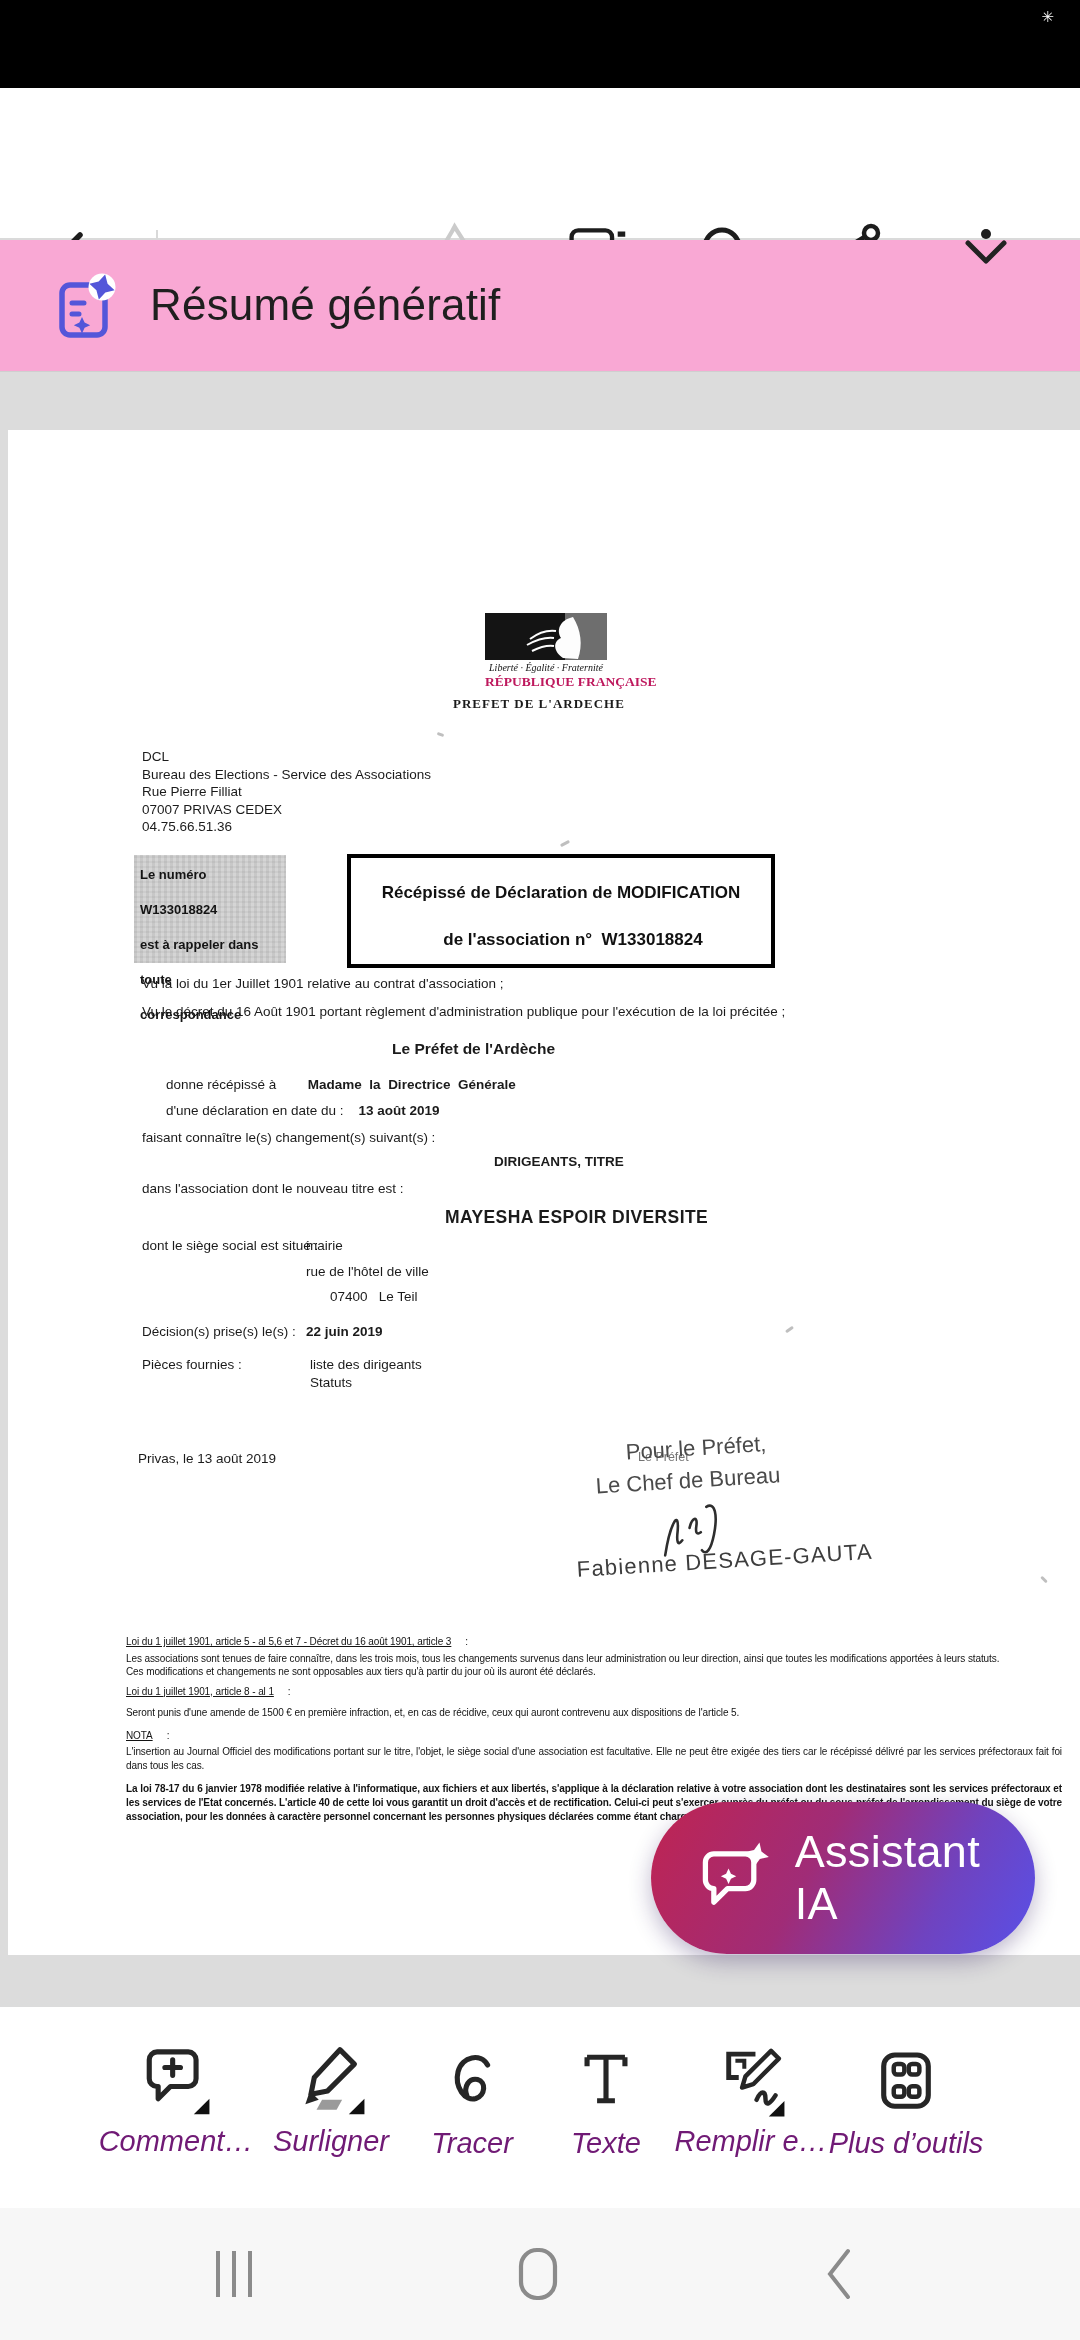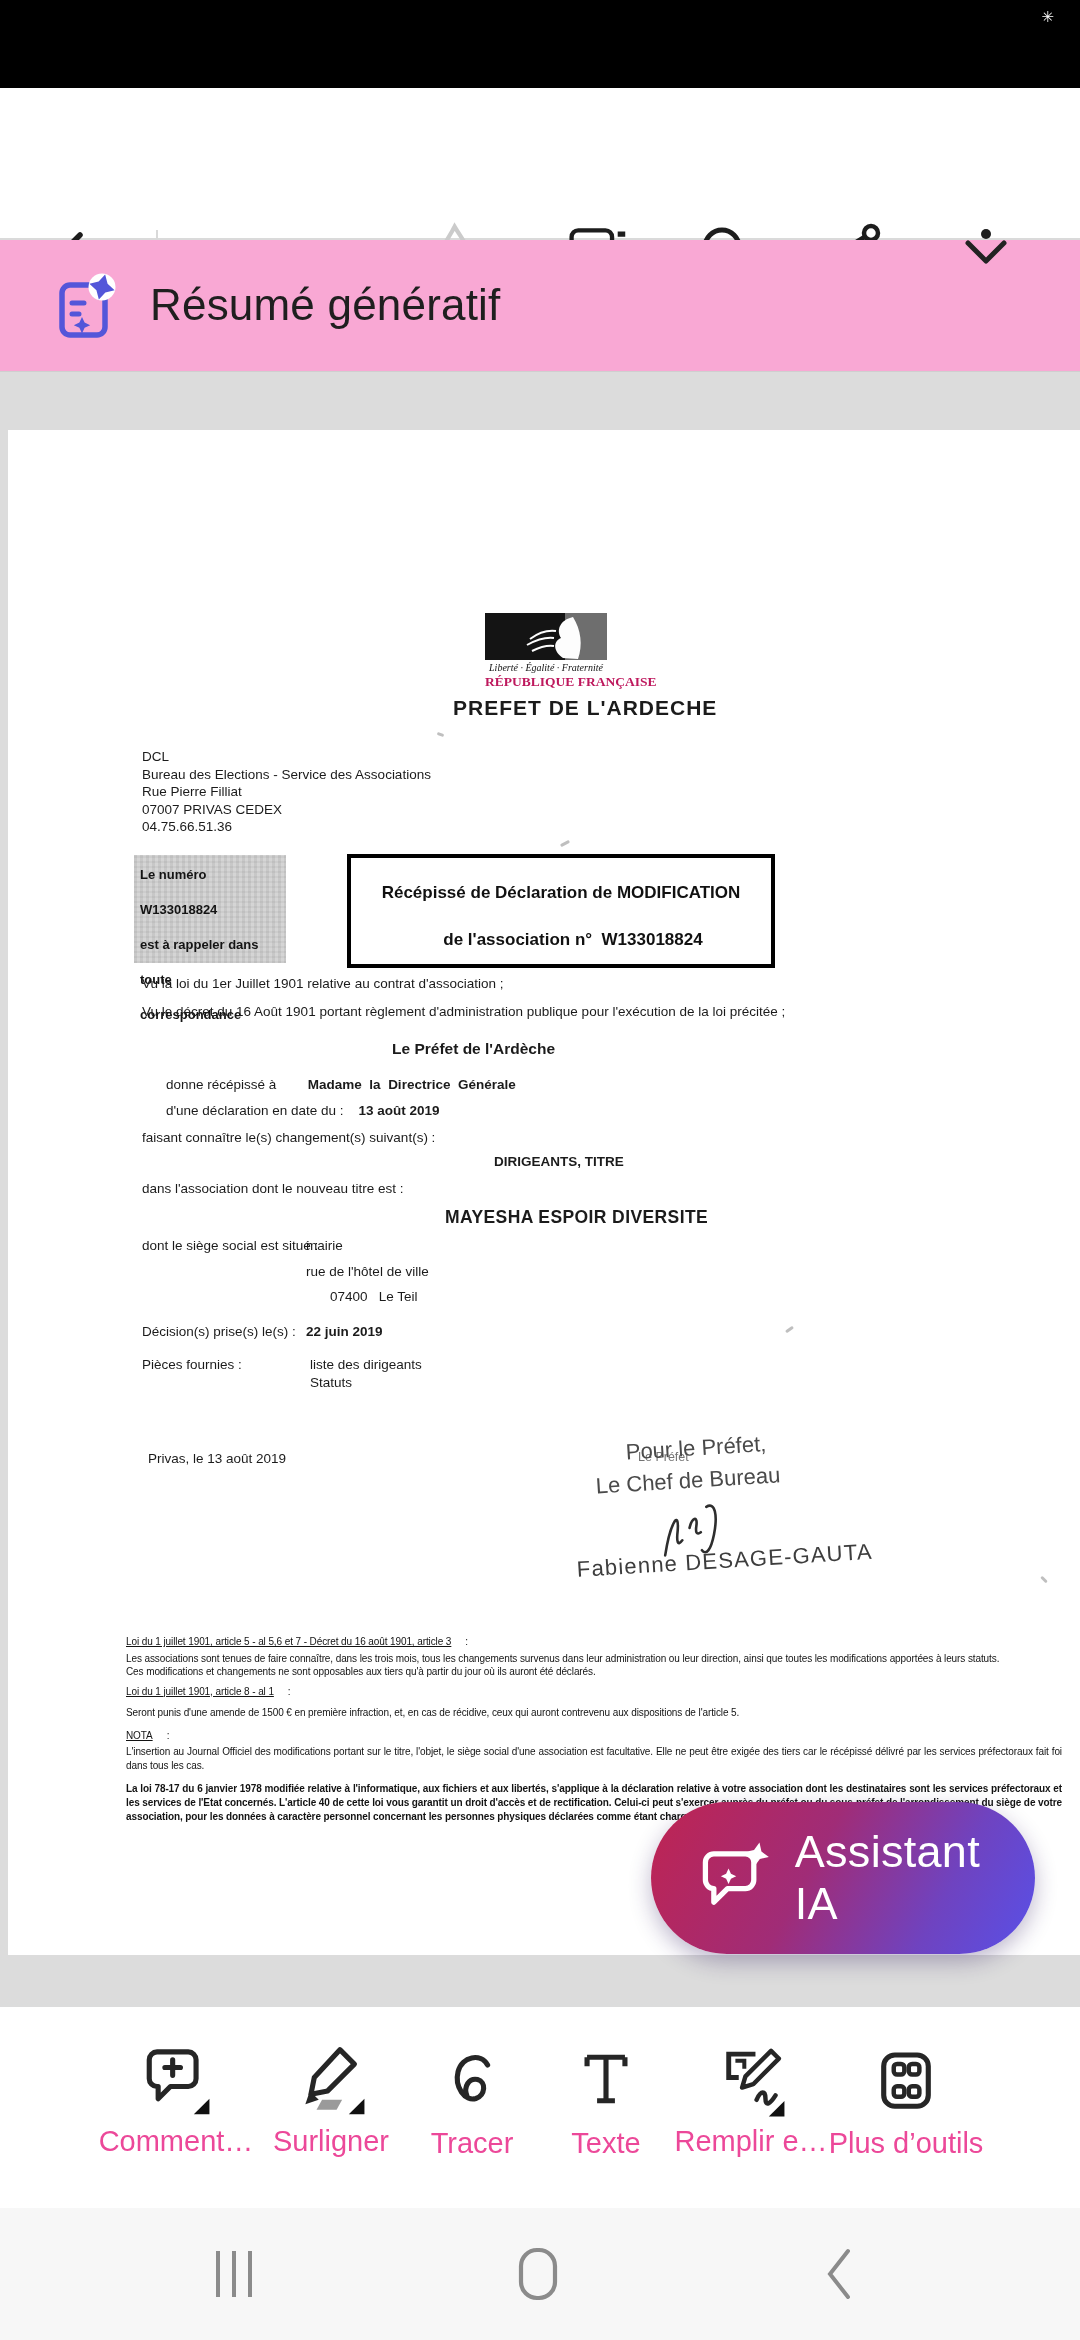--- a/index.html
+++ b/index.html
@@ -37,21 +37,21 @@
   
   .fab{left:651px;top:1802px;width:384px;height:152px;border-radius:80px;
        background:linear-gradient(118deg,#bf2452 0%,#a02c77 42%,#6f43c0 74%,#5850e8 100%);
        display:flex;align-items:center;box-shadow:0 8px 22px rgba(40,20,90,.30);cursor:pointer;}
   .fab-label{color:#fff;font-size:45px;margin-left:22px;letter-spacing:.3px;}
 
   
   .tools-bar{left:0;top:2007px;width:1080px;height:201px;background:#fff;}
   .tool{position:absolute;top:36px;width:200px;text-align:center;cursor:pointer;}
   .tool .tico{margin:0 auto;width:72px;height:78px;position:relative;}
-  .tool .tlabel{margin-top:4px;font-size:29px;color:#ec4899;white-space:nowrap;}
+  .tool .tlabel{margin-top:4px;font-size:29px;color:#701a75;white-space:nowrap;font-style:italic;}
 
   
   .navbar{left:0;top:2208px;width:1080px;height:132px;background:#f7f7f7;}
   .nav-btn{position:absolute;top:36px;width:60px;height:60px;}
 </style>
 </head>
 <body>
 
 <div class="screen">
 
@@ -134,21 +134,21 @@
           <rect x="80" width="42" height="47" fill="#6e6e6e"></rect>
           <path d="M88 4 c-13 3 -17 13 -12 21 c-9 4 -7 14 2 20 l15 1 c5 -14 3 -29 -5 -42 z" fill="#fdfdfd"></path>
           <path d="M45 26 c8 -6 18 -9 26 -8 M42 32 c9 -5 19 -8 27 -7 M47 38 c8 -4 15 -6 22 -5" stroke="#fdfdfd" stroke-width="2" fill="none"></path>
         </svg>
         <div style="width:122px;text-align:center;font-family:'Liberation Serif',serif;font-style:italic;
                     font-size:10px;margin-top:2px;white-space:nowrap;color:#111;">Liberté · Égalité · Fraternité</div>
         <div style="width:122px;text-align:center;font-family:'Liberation Serif',serif;font-weight:bold;
                     font-size:13.5px;margin-top:1px;white-space:nowrap;color:#be185d;">RÉPUBLIQUE FRANÇAISE</div>
       </div>
 
-      <div class="abs b" style="left:445px;top:266px;font-size:21px;letter-spacing:1px;">PREFET DE L'ARDECHE</div>
+      <div class="abs b" style="left:445px;top:266px;font-size:13px;letter-spacing:1px;font-family:Liberation Serif, serif;">PREFET DE L'ARDECHE</div>
 
       <div class="abs doc-sm" style="left:134px;top:318px;">
         <div>DCL</div>
         <div>Bureau des Elections - Service des Associations</div>
         <div>Rue Pierre Filliat</div>
         <div>07007 PRIVAS CEDEX</div>
         <div>04.75.66.51.36</div>
       </div>
 
       <div class="abs ref-box" style="left:126px;top:425px;width:152px;height:108px;font-size:13px;font-weight:bold;
@@ -187,21 +187,21 @@
       <div class="abs doc-sm" style="left:298px;top:833px;">rue de l'hôtel de ville</div>
       <div class="abs doc-sm pre" style="left:298px;top:858px;">07400   Le Teil</div>
 
       <div class="abs doc-sm" style="left:134px;top:893px;">Décision(s) prise(s) le(s) :</div>
       <div class="abs doc-sm b" style="left:298px;top:893px;">22 juin 2019</div>
 
       <div class="abs doc-sm" style="left:134px;top:926px;">Pièces fournies :</div>
       <div class="abs doc-sm" style="left:302px;top:926px;">liste des dirigeants</div>
       <div class="abs doc-sm" style="left:302px;top:944px;">Statuts</div>
 
-      <div class="abs doc-sm" style="left:140px;top:1020px;">Privas, le 13 août 2019</div>
+      <div class="abs doc-sm" style="left:130px;top:1020px;">Privas, le 13 août 2019</div>
 
       <div class="abs" style="left:630px;top:1020px;font-size:12.5px;color:#737373;">Le Préfet</div>
 
       <div class="abs stamp" style="left:552px;top:998px;width:320px;height:180px;">
         <div class="abs" style="left:70px;top:6px;font-size:22px;">Pour le Préfet,</div>
         <div class="abs" style="left:38px;top:38px;font-size:22px;">Le Chef de Bureau</div>
         <svg class="abs" style="left:95px;top:66px;" width="100" height="70" viewBox="0 0 100 70">
           <path d="M8 58 C15 26 25 12 22 34 C20 45 21 50 26 44 M34 32 c3 -10 9 -12 7 -2 c-1.5 7 -0.5 10 4 7 M52 12 c9 -5 11 9 6 28 c-4 15 -9 21 -13 15" fill="none" stroke="#2e2e2e" stroke-width="2.6" stroke-linecap="round"></path>
         </svg>
         <div class="abs" style="left:14px;top:120px;font-size:22px;letter-spacing:1.2px;color:#3d3d3d;white-space:nowrap;">Fabienne DESAGE-GAUTA</div>

